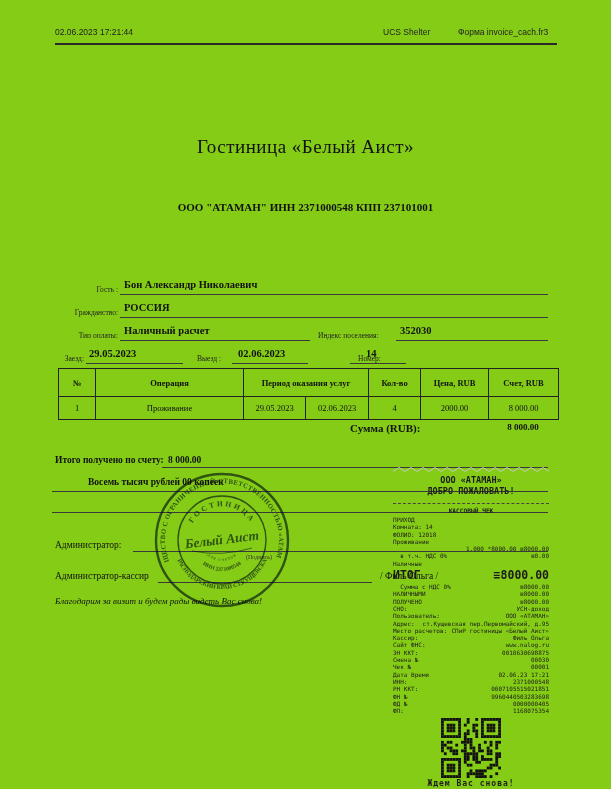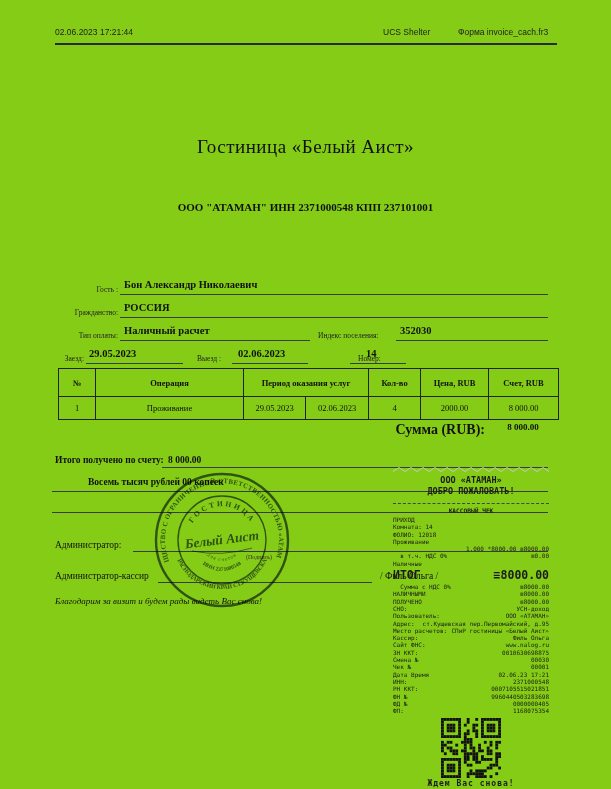--- a/index.html
+++ b/index.html
@@ -106,21 +106,21 @@
       <td>1</td>
       <td>Проживание</td>
       <td>29.05.2023</td>
       <td>02.06.2023</td>
       <td>4</td>
       <td>2000.00</td>
       <td>8 000.00</td>
     </tr>
   </tbody>
     </table>
-  <span class="abs bold" style="left:350px;top:422px;width:135px;text-align:right;font-size:14px;">Сумма (RUB):</span>
+  <span class="abs bold" style="left:350px;top:422px;width:135px;font-size:11px;">Сумма (RUB):</span>
   <span class="abs bold" style="left:488px;top:422px;width:70px;text-align:center;font-size:9px;">8 000.00</span>
 
   <span class="abs bold" style="left:55px;top:455px;font-size:9.5px;">Итого получено по счету:</span>
   <span class="abs bold" style="left:168px;top:455px;font-size:9.5px;">8 000.00</span>
   <div class="abs uline" style="left:162px;top:467px;width:386px;"></div>
   <span class="abs bold" style="left:88px;top:477px;font-size:9.5px;">Восемь тысяч рублей 00 копеек</span>
   <div class="abs uline" style="left:52px;top:491px;width:496px;"></div>
   <div class="abs uline" style="left:52px;top:512px;width:496px;"></div>
 
   <span class="abs" style="left:55px;top:540px;font-size:9.5px;">Администратор:</span>

